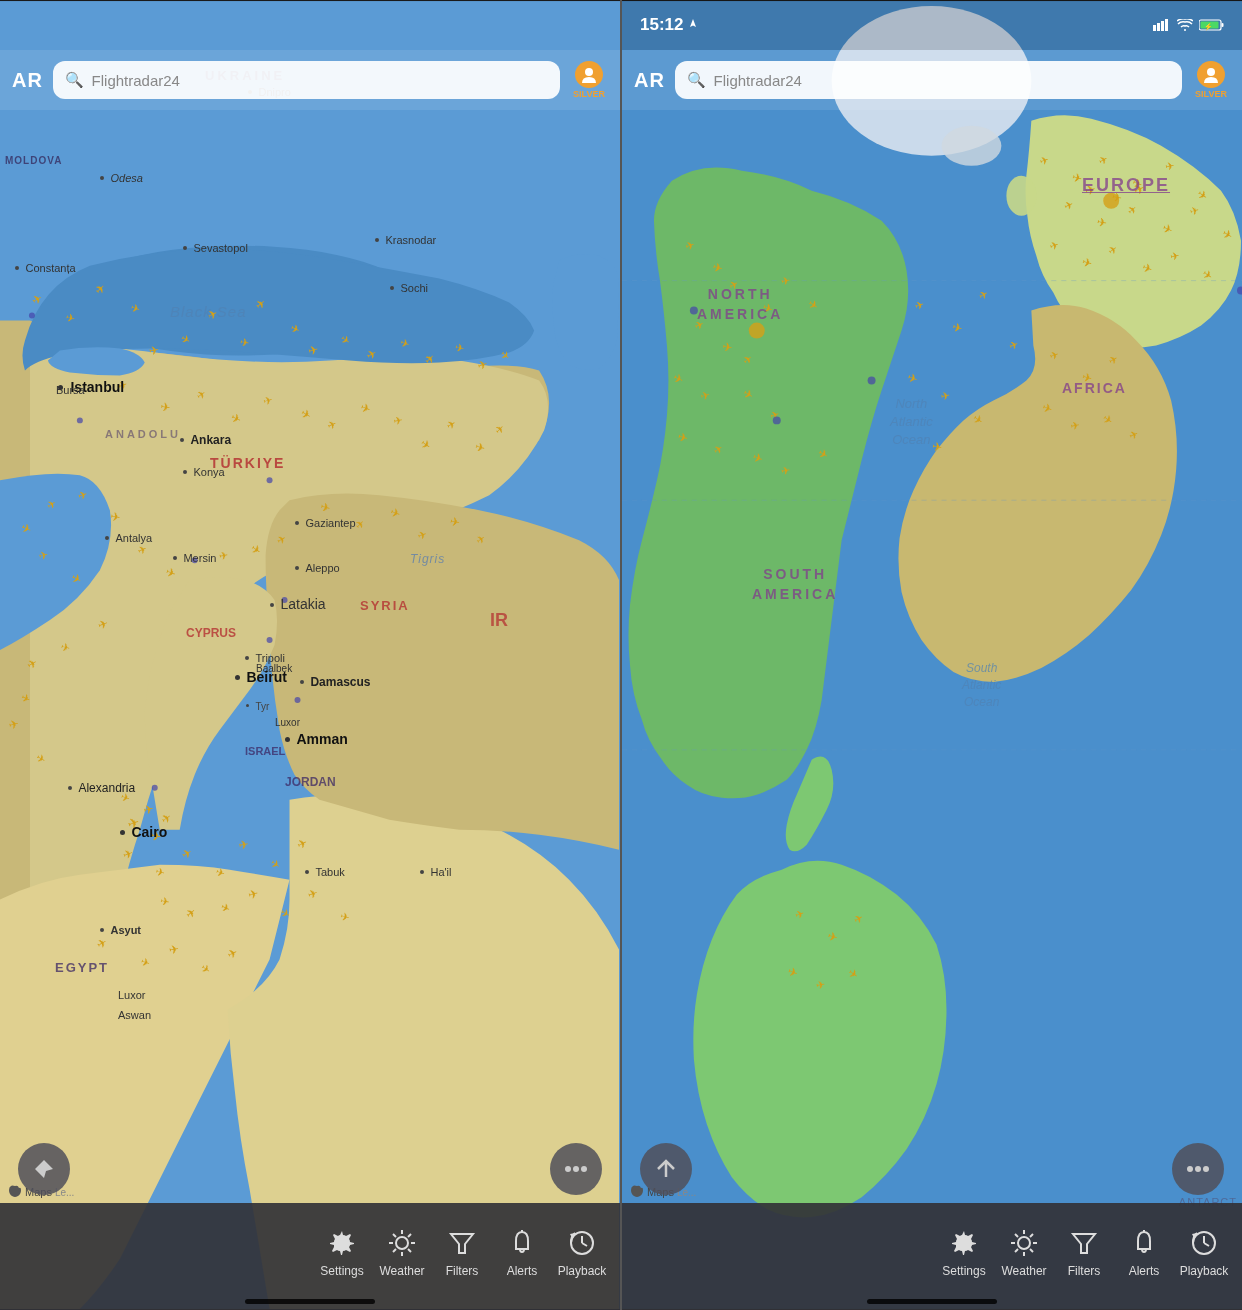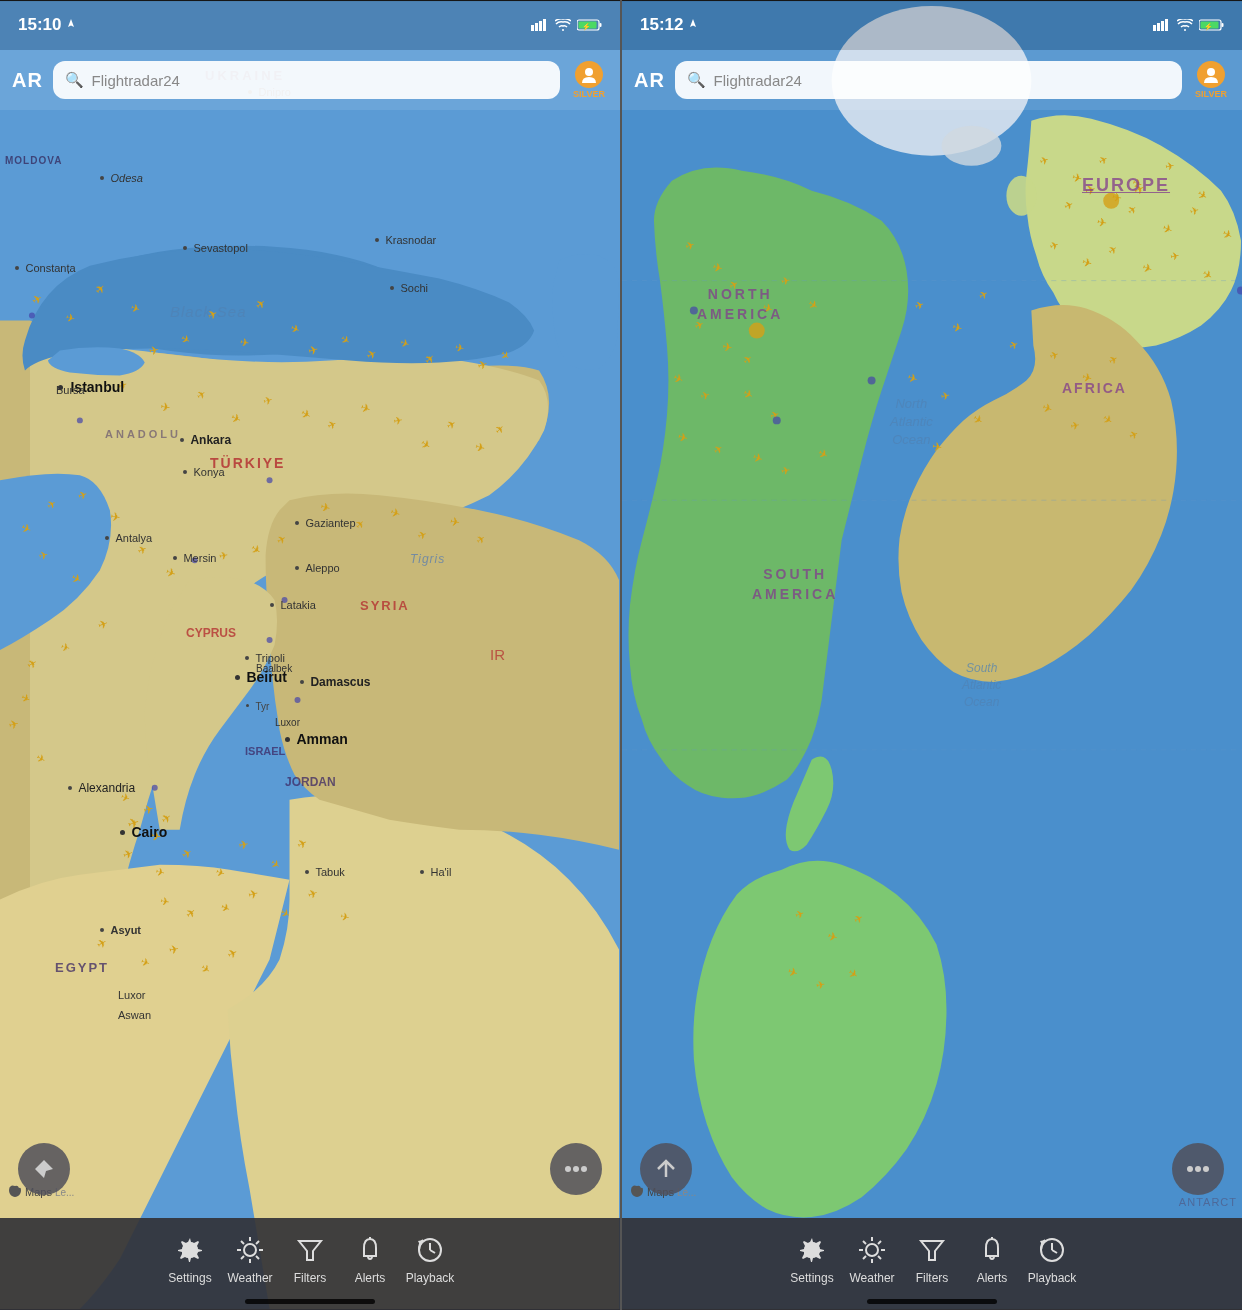--- a/index.html
+++ b/index.html
@@ -131,25 +131,25 @@
       font-weight: 600;
       margin-top: 1px;
     }
 
     
     .toolbar {
       position: absolute;
       bottom: 0;
       left: 0;
       right: 0;
-      height: 92px;
+      height: 107px;
       background: rgba(50,50,55,0.92);
       display: flex;
       align-items: center;
-      justify-content: center;
+      justify-content: flex-end;
       padding: 0 8px;
       padding-bottom: 10px;
       z-index: 10;
     }
 
     .toolbar-item {
       display: flex;
       flex-direction: column;
       align-items: center;
       gap: 4px;
@@ -397,21 +397,21 @@
   <div style="position:absolute;left:186px;top:626px;font-size:12px;color:rgba(180,50,50,0.8);font-weight:600;z-index:6;">CYPRUS</div>
 
   <div style="position:absolute;left:360px;top:598px;font-size:13px;color:rgba(180,50,50,0.8);font-weight:600;letter-spacing:2px;z-index:6;">SYRIA</div>
 
   <div style="position:absolute;left:245px;top:745px;font-size:11px;color:rgba(60,40,100,0.75);font-weight:600;z-index:6;">ISRAEL</div>
 
   <div style="position:absolute;left:285px;top:775px;font-size:12px;color:rgba(60,40,100,0.75);font-weight:600;z-index:6;">JORDAN</div>
 
   <div style="position:absolute;left:55px;top:960px;font-size:13px;color:rgba(60,40,100,0.75);font-weight:600;letter-spacing:2px;z-index:6;">EGYPT</div>
 
-  <div style="position:absolute;left:490px;top:610px;font-size:15px;color:rgba(180,50,50,0.75);font-weight:400;z-index:6;margin-top:36px;">IR</div>
+  <div style="position:absolute;left:490px;top:610px;font-size:18px;color:rgba(180,50,50,0.75);font-weight:700;z-index:6;">IR</div>
 
   <div class="ocean-label" style="left:170px;top:303px;font-size:15px;">Black Sea</div>
 
   <div class="ocean-label" style="left:410px;top:552px;font-size:12px;color:rgba(80,120,180,0.7);">Tigris</div>
 
   <div style="position:absolute;left:58px;top:378px;z-index:7;white-space:nowrap;">
     <span style="display:inline-block;width:5px;height:5px;background:#333;border-radius:50%;vertical-align:middle;margin-right:3px;"></span>
     <span style="font-size:14px;font-weight:700;color:#111;">Istanbul</span>
   </div>
   <div style="position:absolute;left:180px;top:430px;z-index:7;">
@@ -436,21 +436,21 @@
   <div style="position:absolute;left:295px;top:513px;z-index:7;">
     <span style="display:inline-block;width:4px;height:4px;background:#444;border-radius:50%;vertical-align:middle;margin-right:2px;"></span>
     <span style="font-size:11px;color:#333;">Gaziantep</span>
   </div>
   <div style="position:absolute;left:295px;top:558px;z-index:7;">
     <span style="display:inline-block;width:4px;height:4px;background:#444;border-radius:50%;vertical-align:middle;margin-right:2px;"></span>
     <span style="font-size:11px;color:#333;">Aleppo</span>
   </div>
   <div style="position:absolute;left:270px;top:595px;z-index:7;">
     <span style="display:inline-block;width:4px;height:4px;background:#444;border-radius:50%;vertical-align:middle;margin-right:2px;"></span>
-    <span style="font-size:11px;color:#333;text-align:right;">Latakia</span>
+    <span style="font-size:14px;color:#333;text-align:right;">Latakia</span>
   </div>
   <div style="position:absolute;left:245px;top:648px;z-index:7;">
     <span style="display:inline-block;width:4px;height:4px;background:#444;border-radius:50%;vertical-align:middle;margin-right:2px;"></span>
     <span style="font-size:11px;color:#333;">Tripoli</span>
   </div>
   <div style="position:absolute;left:256px;top:658px;z-index:7;">
     <span style="font-size:10px;color:#333;">Baalbek</span>
   </div>
   <div style="position:absolute;left:235px;top:668px;z-index:7;">
     <span style="display:inline-block;width:5px;height:5px;background:#333;border-radius:50%;vertical-align:middle;margin-right:2px;"></span>
@@ -515,45 +515,20 @@
     <span style="display:inline-block;width:4px;height:4px;background:#444;border-radius:50%;vertical-align:middle;margin-right:2px;"></span>
     <span style="font-size:11px;color:#333;font-weight:bold;">Asyut</span>
   </div>
   <div style="position:absolute;left:118px;top:985px;z-index:7;">
     <span style="font-size:11px;color:#333;">Luxor</span>
   </div>
   <div style="position:absolute;left:118px;top:1005px;z-index:7;">
     <span style="font-size:11px;color:#333;">Aswan</span>
   </div>
 
-  <div class="status-bar">
-    <div class="status-time">
-      <span>15:10</span>
-      <svg width="10" height="12" viewBox="0 0 10 12">
-          <path d="M5 0 L8 8 L5 6.5 L2 8 Z" fill="white"></path>
-        </svg>
-    </div>
-    <div class="status-icons">
-      <svg width="18" height="12" viewBox="0 0 18 12">
-        <rect x="0" y="6" width="3" height="6" fill="white"></rect>
-        <rect x="4" y="4" width="3" height="8" fill="white"></rect>
-        <rect x="8" y="2" width="3" height="10" fill="white"></rect>
-        <rect x="12" y="0" width="3" height="12" fill="white"></rect>
-      </svg>
-      <svg width="16" height="12" viewBox="0 0 16 12">
-        <path d="M8,10 L8,12 M4,8 Q6,6 8,7 Q10,6 12,8 M1,5 Q4,2 8,3 Q12,2 15,5 M0,2 Q4,-1 8,0 Q12,-1 16,2" stroke="white" stroke-width="1.5" fill="none"></path>
-      </svg>
-      <svg width="25" height="12" viewBox="0 0 25 12">
-        <rect x="0" y="1" width="22" height="10" rx="2" stroke="white" stroke-width="1.2" fill="none"></rect>
-        <rect x="22.5" y="4" width="2" height="4" rx="1" fill="white"></rect>
-        <rect x="1.5" y="2.5" width="18" height="7" rx="1" fill="#4cd964"></rect>
-        <text x="5" y="10" font-size="7" fill="white" font-weight="bold">⚡</text>
-      </svg>
-    </div>
-  </div>
 
   <div class="search-bar-area">
     <button class="ar-button">AR</button>
     <div class="search-input-wrapper">
       <span>🔍</span>
       <span class="search-input-text">Flightradar24</span>
     </div>
     <div class="avatar-btn">
       <div class="avatar-icon">
         <svg width="16" height="16" viewBox="0 0 16 16">

